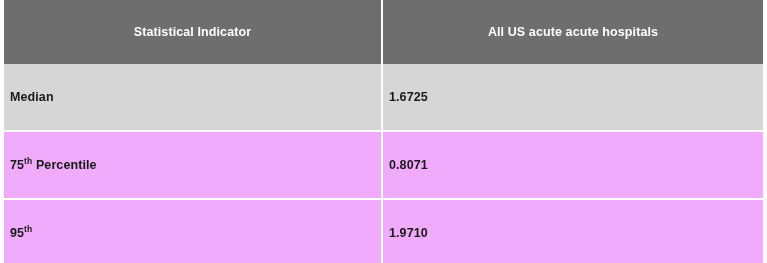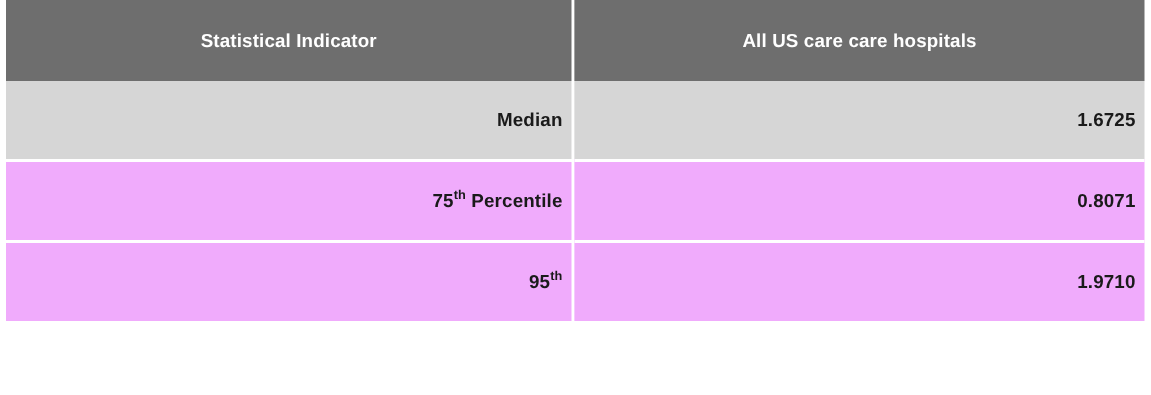--- a/index.html
+++ b/index.html
@@ -37,33 +37,33 @@
   table.stat-table col.col-value     { width: 380px; }
 
   
   thead th {
     background: #6e6e6e;
     color: #ffffff;
     font-size: 12.5px;
     font-weight: bold;
     text-align: center;
     vertical-align: middle;
-    height: 54px;
+    height: 64px;
     padding: 0 6px;
     letter-spacing: 0.1px;
     border: none;
   }
   thead th.header-indicator {
     border-right: 2px solid #ffffff;
   }
 
   
   tbody td {
-    height: 52px;
-    text-align: right;
+    height: 66px;
+    text-align: left;
     vertical-align: middle;
     font-size: 12.5px;
     font-weight: bold;
     color: #1a1a1a;
     padding: 0 6px;
     border: none;
     letter-spacing: 0.1px;
   }
   tbody td.cell-indicator {
     border-right: 2px solid #ffffff;
@@ -91,21 +91,21 @@
 
 <div id="table-wrap">
   <table class="stat-table">
     <colgroup>
       <col class="col-indicator">
       <col class="col-value">
     </colgroup>
     <thead>
       <tr>
         <th class="header-indicator">Statistical Indicator</th>
-        <th class="header-value">All US care care hospitals</th>
+        <th class="header-value">All US acute acute hospitals</th>
       </tr>
     </thead>
     <tbody>
       <tr class="row-shade-dark">
         <td class="cell-indicator">
           <span class="label-text">Median</span><sup></sup><span class="label-text"></span>
         </td>
         <td class="cell-value">1.6725</td>
       </tr>
       <tr class="row-shade-light">

